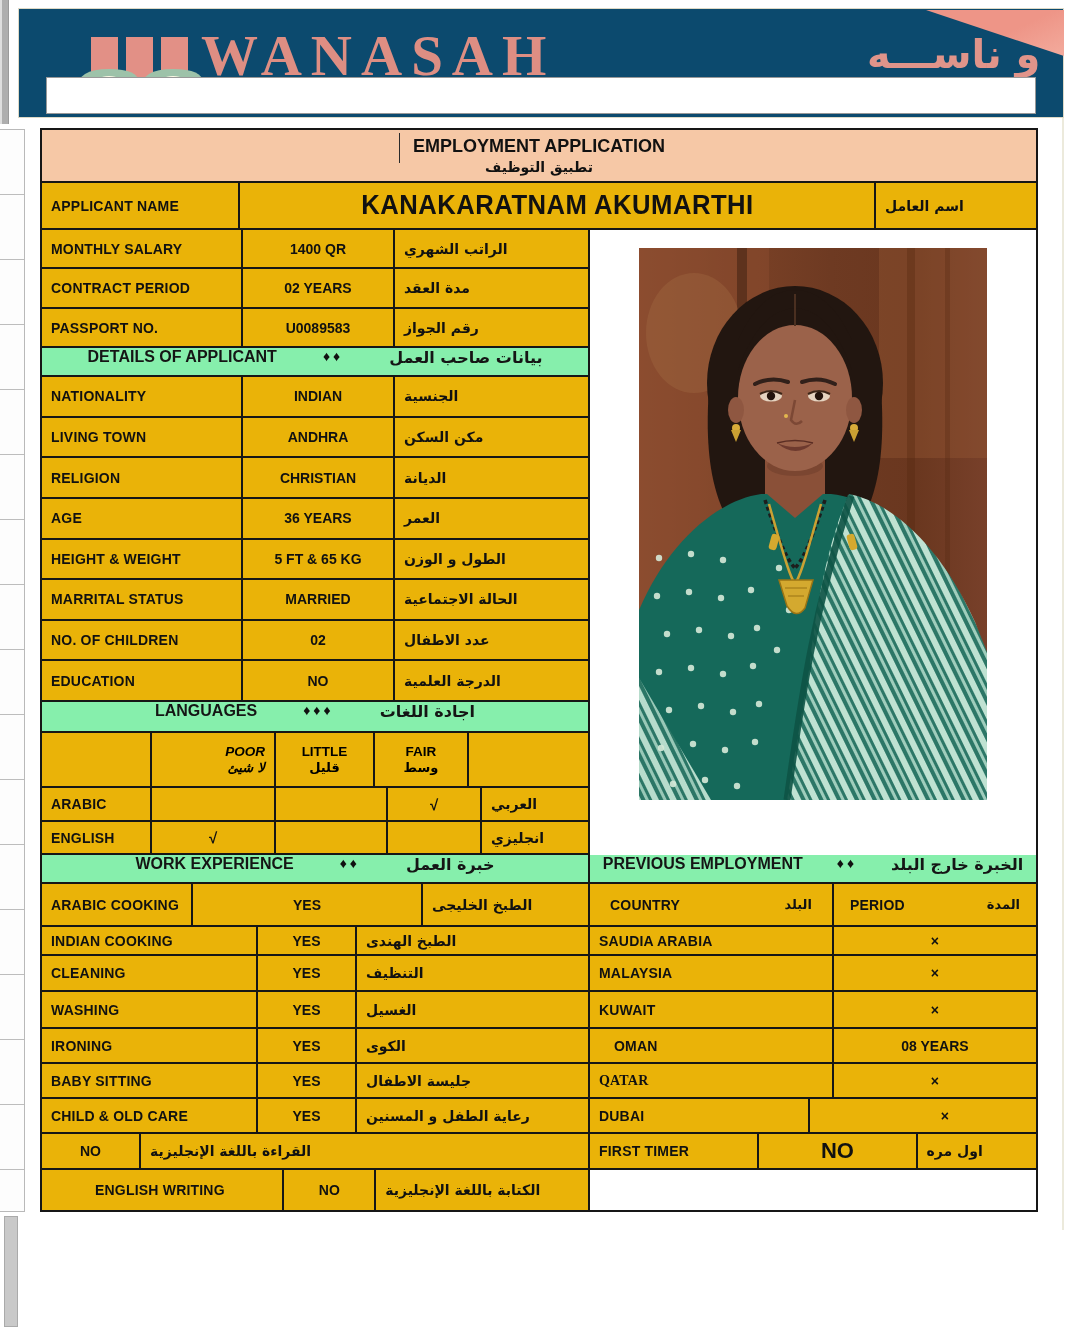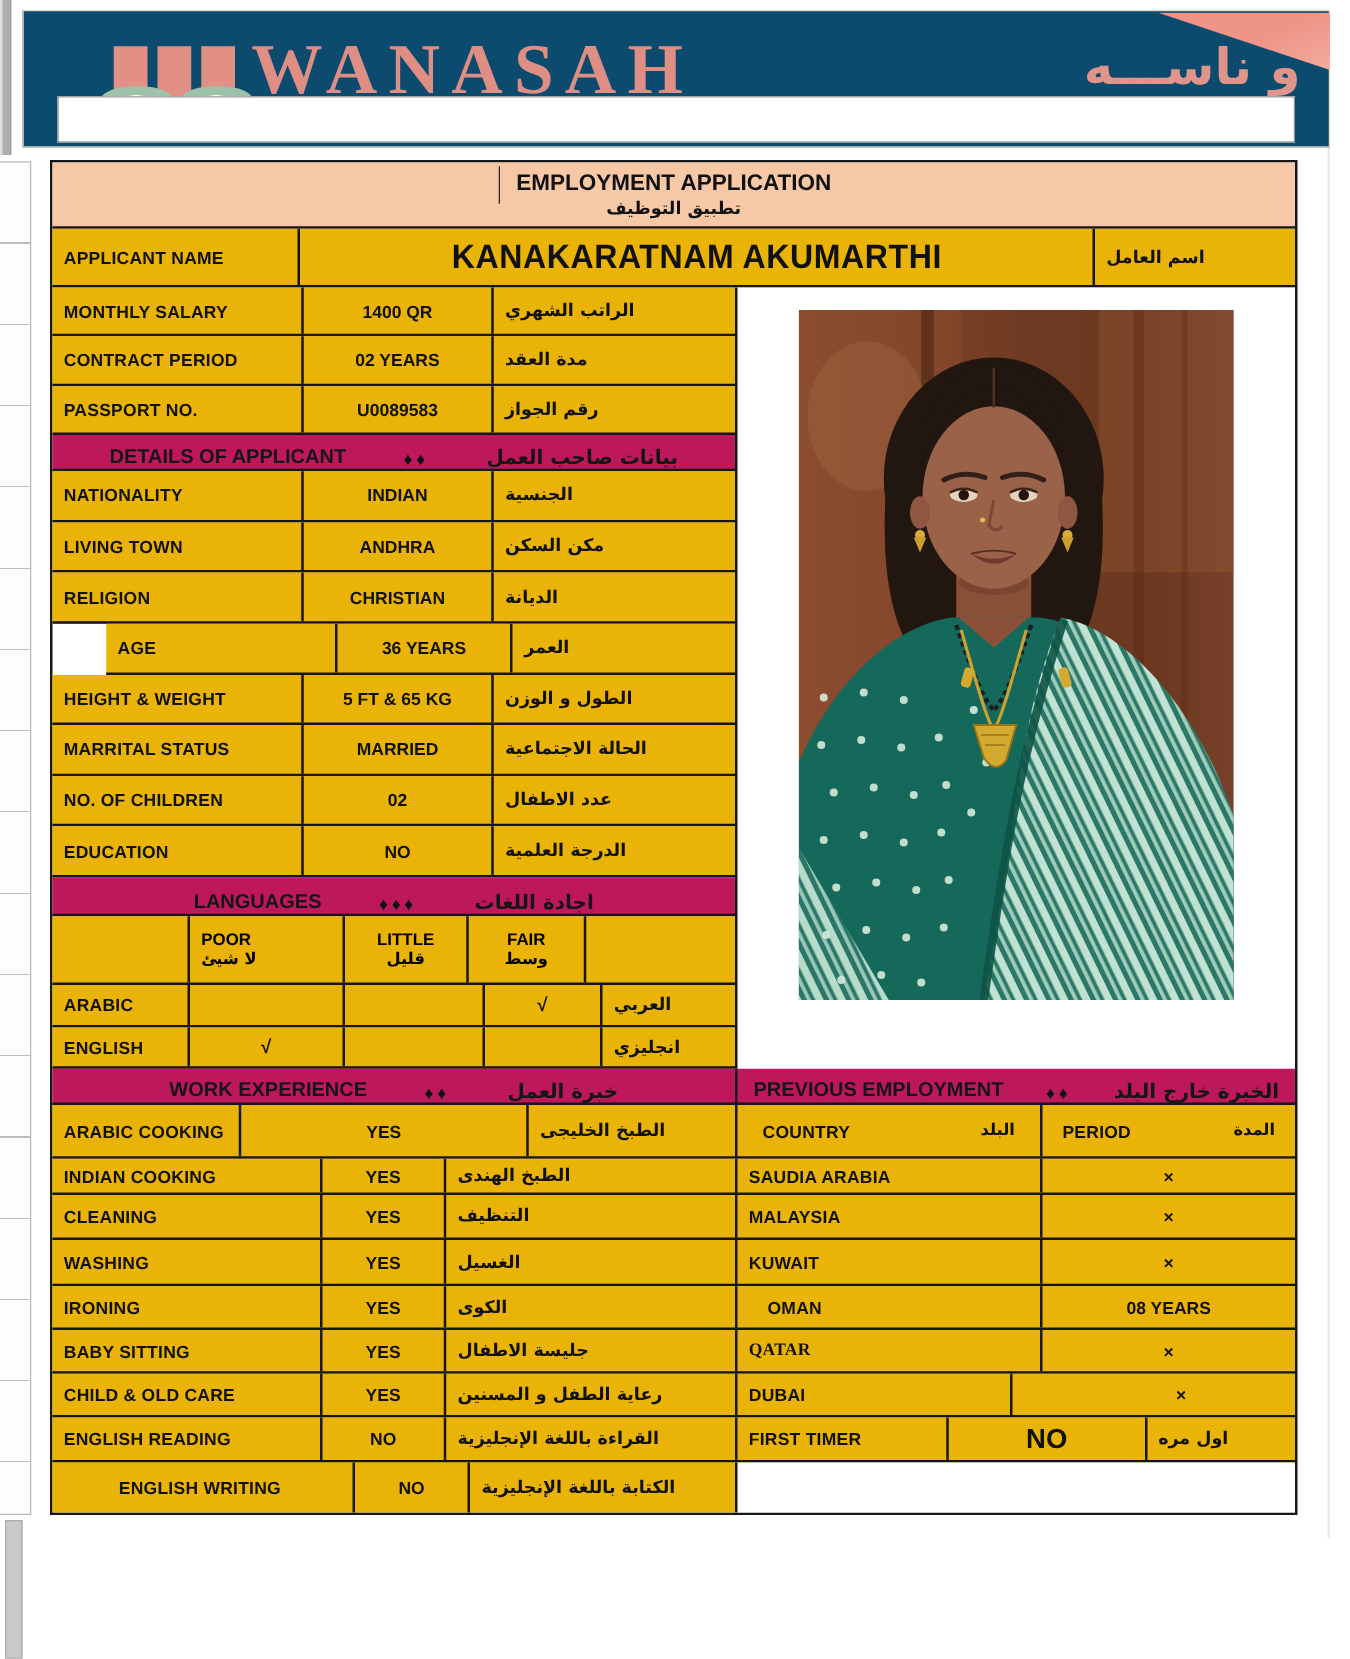--- a/index.html
+++ b/index.html
@@ -37,22 +37,22 @@
   .form { position:absolute; left:40px; top:128px; width:998px; height:1084px;
     border:2px solid #161616; background:#fff; }
   .abs { position:absolute; }
   .row { display:flex; border-bottom:2px solid #161616; background:#eab308; }
   .cell { display:flex; align-items:center; padding:0 9px; overflow:hidden; }
   .br { border-right:2px solid #161616; }
   .lbl { font-weight:bold; font-size:14px; color:#111; letter-spacing:.2px; }
   .val { justify-content:center; font-weight:bold; font-size:14px; color:#111; }
   .ar  { justify-content:flex-end; direction:rtl; font-family:"DejaVu Sans",sans-serif;
          font-weight:bold; font-size:14px; color:#111; }
-  .band { background:#be185d; border-bottom:2px solid #161616; display:flex;
-          align-items:flex-end; justify-content:center; gap:46px; }
+  .band { background:#86efac; border-bottom:2px solid #161616; display:flex;
+          align-items:flex-start; justify-content:center; gap:46px; }
   .band .en { font-weight:bold; font-size:16px; color:#151515; }
   .band .dia { font-size:14px; color:#111; letter-spacing:3px; }
   .band .arb { font-family:"DejaVu Sans",sans-serif; font-weight:bold; font-size:16px;
                color:#151515; direction:rtl; }
   .title-band { background:#f6c8a6; border-bottom:2px solid #161616; display:flex;
     flex-direction:column; align-items:center; justify-content:center; gap:2px; }
   .title-en { font-weight:bold; font-size:18px; color:#111; }
   .title-ar { font-family:"DejaVu Sans",sans-serif; font-weight:bold; font-size:14px;
     color:#111; direction:rtl; }
   .caret-line { position:absolute; left:357px; top:3px; width:1px; height:30px; background:#2a2a2a; }
@@ -140,21 +140,21 @@
       <div class="row" style="flex:1;">
         <div class="cell br lbl" style="width:201px;">LIVING TOWN</div>
         <div class="cell br val" style="width:152px;">ANDHRA</div>
         <div class="cell ar" style="width:193px;">مكن السكن</div>
       </div>
       <div class="row" style="flex:1;">
         <div class="cell br lbl" style="width:201px;">RELIGION</div>
         <div class="cell br val" style="width:152px;">CHRISTIAN</div>
         <div class="cell ar" style="width:193px;">الديانة</div>
       </div>
-      <div class="row" style="flex:1;margin-left:43px;">
+      <div class="row" style="flex:1;">
         <div class="cell br lbl" style="width:201px;">AGE</div>
         <div class="cell br val" style="width:152px;">36 YEARS</div>
         <div class="cell ar" style="width:193px;">العمر</div>
       </div>
       <div class="row" style="flex:1;">
         <div class="cell br lbl" style="width:201px;">HEIGHT &amp; WEIGHT</div>
         <div class="cell br val" style="width:152px;">5 FT &amp; 65 KG</div>
         <div class="cell ar" style="width:193px;">الطول و الوزن</div>
       </div>
       <div class="row" style="flex:1;">
@@ -175,21 +175,21 @@
     </div>
 
     <div class="abs band" style="left:0;top:572px;width:546px;height:31px;">
       <span class="en">LANGUAGES</span>
       <span class="dia">♦♦♦</span>
       <span class="arb">اجادة اللغات</span>
     </div>
 
     <div class="abs row" style="left:0;top:603px;width:546px;height:55px;">
       <div class="cell br" style="width:110px;"></div>
-      <div class="cell br stack" style="width:124px;align-items:flex-start;">
+      <div class="cell br stack" style="width:124px;align-items:flex-end;font-style:italic;">
         <span class="en">POOR</span>
         <span class="arb">لا شيئ</span>
       </div>
       <div class="cell br stack" style="width:99px;align-items:center;">
         <span class="en">LITTLE</span>
         <span class="arb">قليل</span>
       </div>
       <div class="cell br stack" style="width:94px;align-items:center;">
         <span class="en">FAIR</span>
         <span class="arb">وسط</span>
@@ -248,21 +248,20 @@
       <div class="cell br lbl" style="width:216px;">BABY SITTING</div>
       <div class="cell br val" style="width:99px;">YES</div>
       <div class="cell ar" style="width:231px;">جليسة الاطفال</div>
     </div>
     <div class="abs row" style="left:0;top:969px;width:546px;height:35px;">
       <div class="cell br lbl" style="width:216px;">CHILD &amp; OLD CARE</div>
       <div class="cell br val" style="width:99px;">YES</div>
       <div class="cell ar" style="width:231px;">رعاية الطفل و المسنين</div>
     </div>
     <div class="abs row" style="left:0;top:1004px;width:546px;height:36px;">
-      <div class="cell br lbl" style="width:216px;">ENGLISH READING</div>
       <div class="cell br val" style="width:99px;">NO</div>
       <div class="cell ar" style="width:231px;">القراءة باللغة الإنجليزية</div>
     </div>
     <div class="abs row" style="left:0;top:1040px;width:546px;height:40px;border-bottom:none;padding-left:44px;">
       <div class="cell br lbl" style="width:216px;">ENGLISH WRITING</div>
       <div class="cell br val" style="width:99px;">NO</div>
       <div class="cell ar" style="width:231px;">الكتابة باللغة الإنجليزية</div>
     </div>
 
     <div class="abs photo-cell" style="left:546px;top:100px;width:448px;height:625px;">

